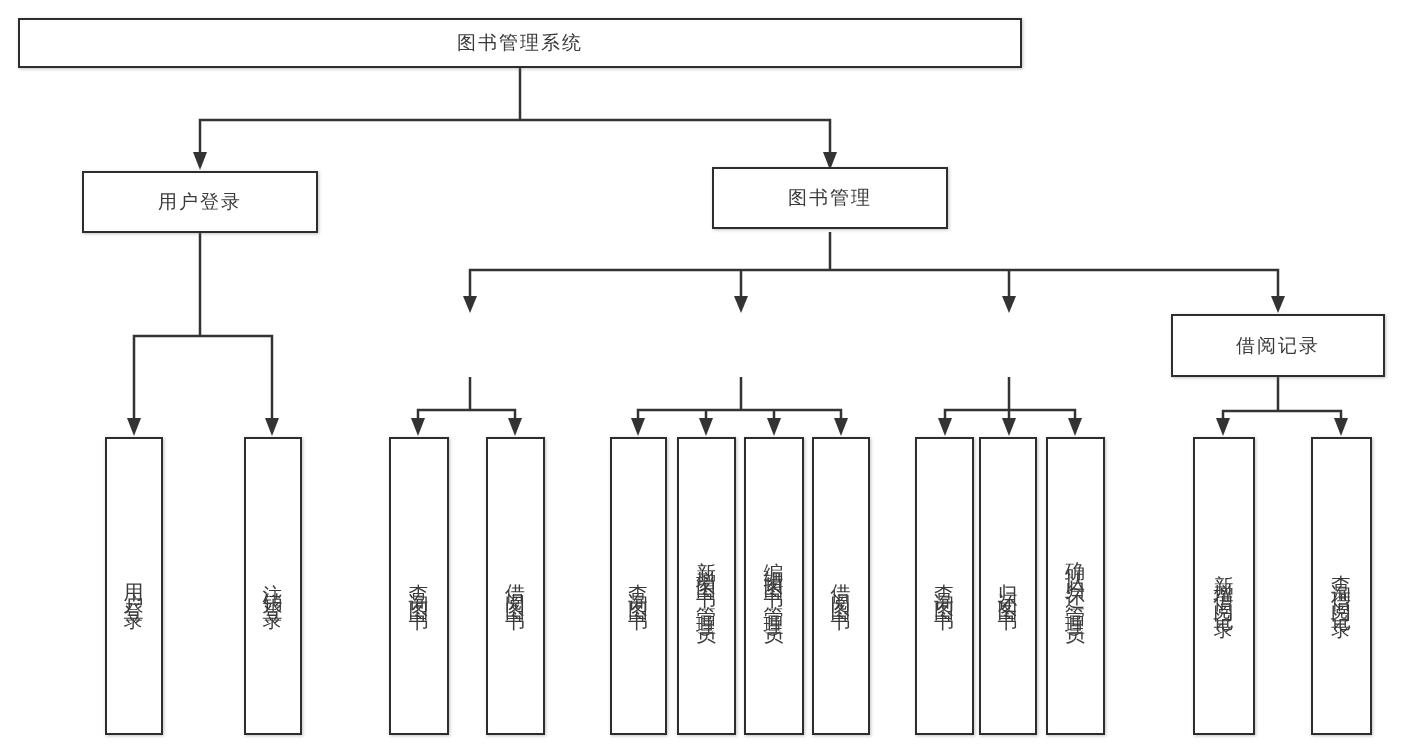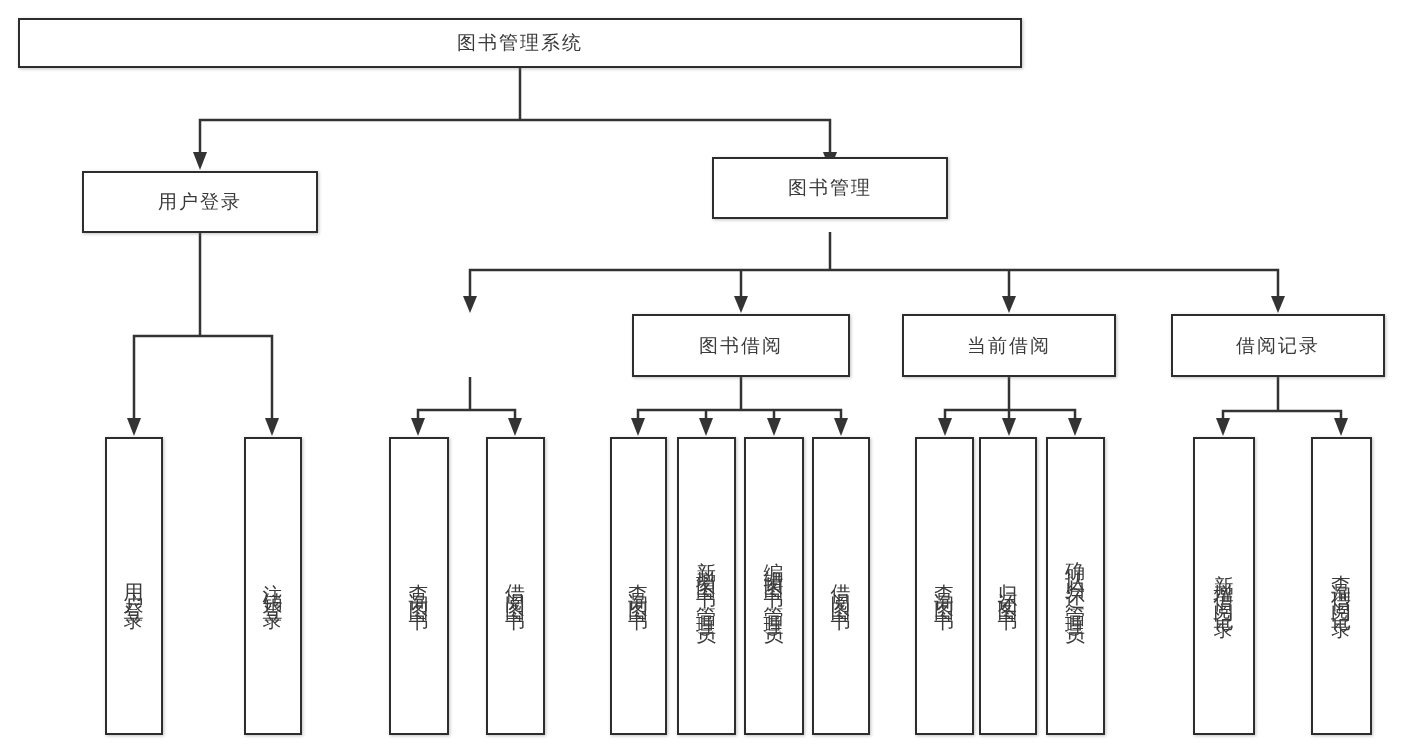--- a/index.html
+++ b/index.html
@@ -78,24 +78,22 @@
       <polygon points="1002,418 1016,418 1009,436"></polygon>
       <polygon points="1068,418 1082,418 1075,436"></polygon>
       <polygon points="1216,418 1230,418 1223,436"></polygon>
       <polygon points="1334,418 1348,418 1341,436"></polygon>
     </g>
   </svg>
 
   <div class="box h" style="left:18px;top:18px;width:1004px;height:50px">图书管理系统</div>
 
   <div class="box h" style="left:82px;top:171px;width:236px;height:62px">用户登录</div>
-  <div class="box h" style="left:712px;top:157px;width:236px;height:62px">图书管理</div>
+  <div class="box h" style="left:712px;top:167px;width:236px;height:62px">图书管理</div>
 
-  <div class="box h" style="left:632px;top:314px;width:218px;height:63px">图书借阅</div>
-  <div class="box h" style="left:902px;top:314px;width:214px;height:63px">当前借阅</div>
   <div class="box h" style="left:1171px;top:314px;width:214px;height:63px">借阅记录</div>
 
   <div class="box v" style="left:105px;top:437px;width:58px;height:298px">
     <span class="vtext">用户登录</span>
   </div>
   <div class="box v" style="left:244px;top:437px;width:58px;height:298px">
     <span class="vtext">注销登录</span>
   </div>
 
   <div class="box v" style="left:389px;top:437px;width:60px;height:298px">

